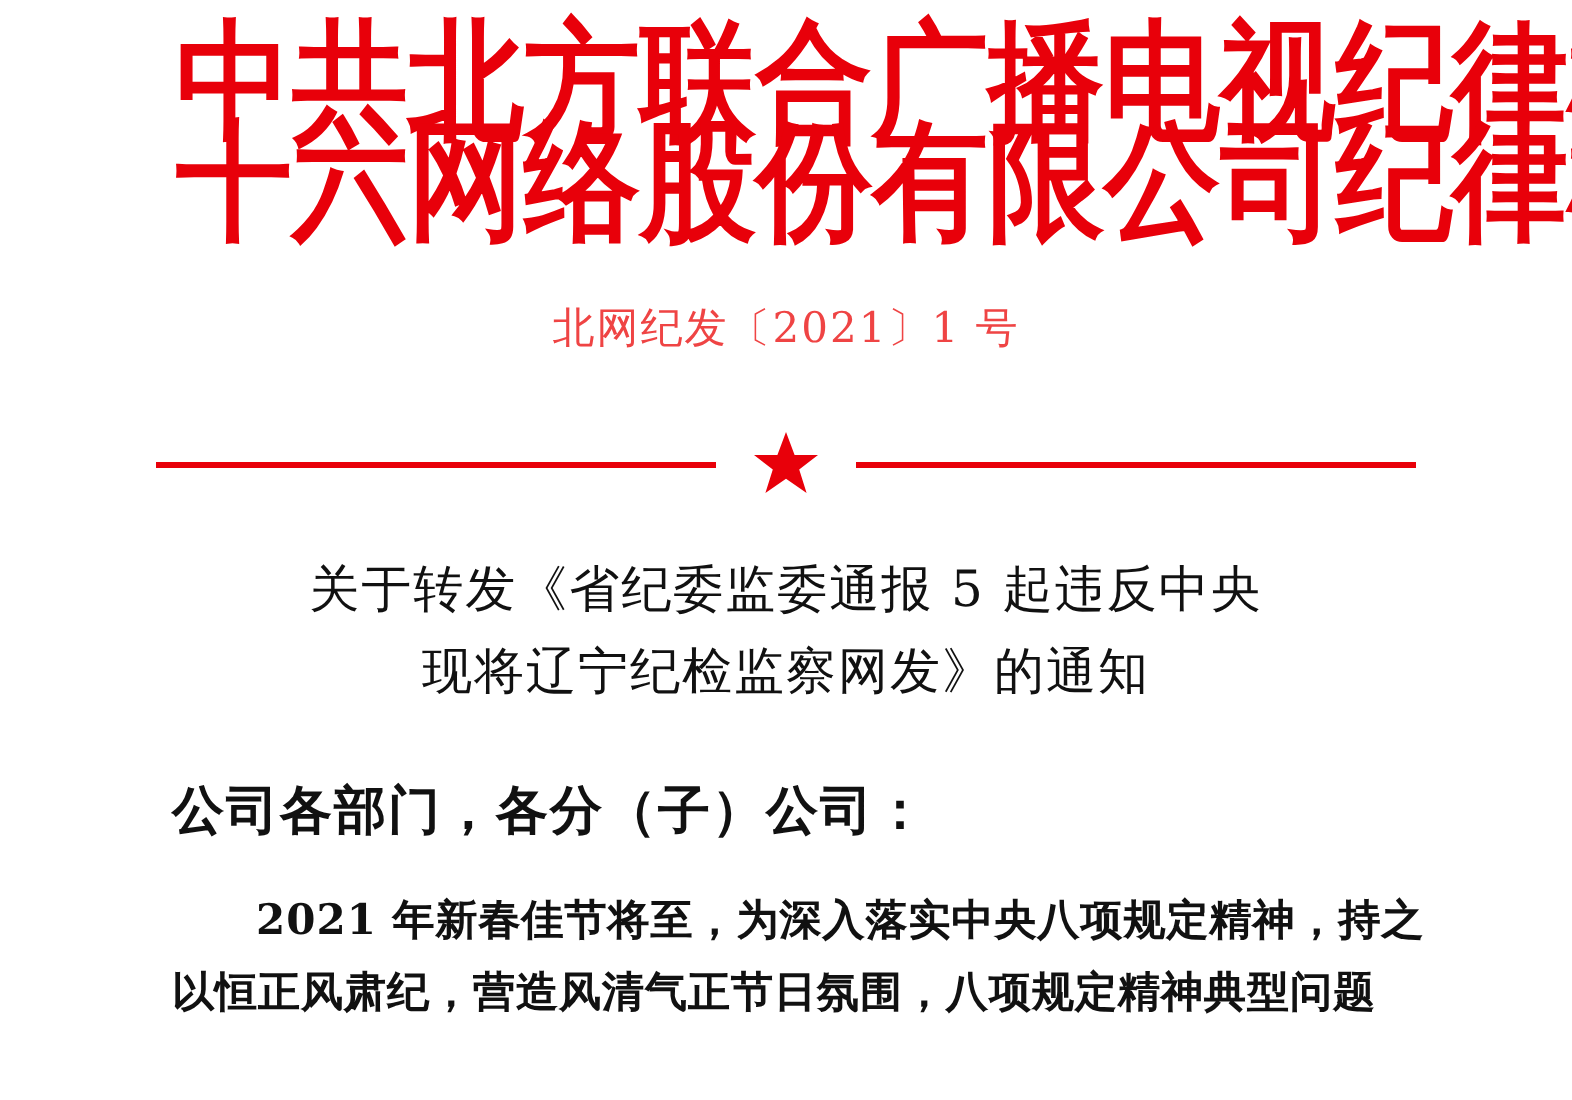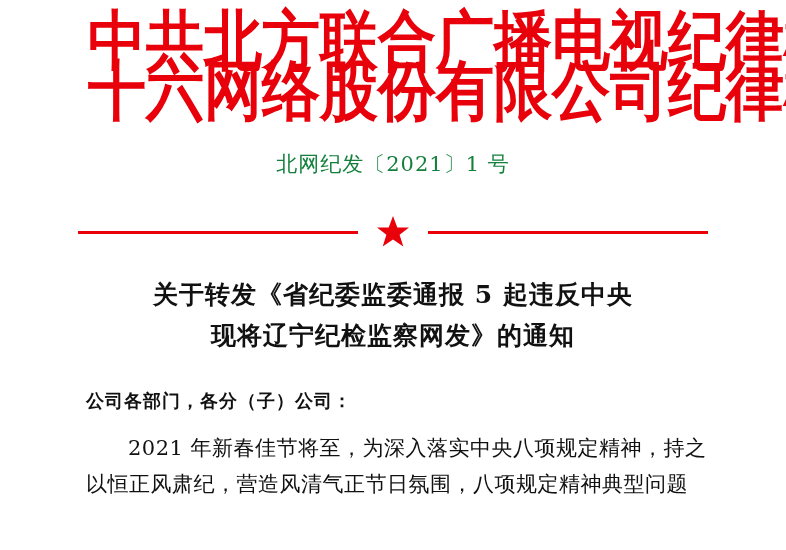--- a/index.html
+++ b/index.html
@@ -60,21 +60,21 @@
     transform: scaleY(1.12);
     transform-origin: top center;
   }
 
   
   .doc-number {
     margin-top: 30px;
     text-align: center;
     font-family: "DejaVu Serif", serif;
     font-size: 21px;
-    color: #15803d;
+    color: #ef4444;
     letter-spacing: 1px;
   }
 
   
   .separator {
     position: relative;
     margin-top: 34px;
     height: 40px;
   }
   .sep-rule {
@@ -93,55 +93,56 @@
     width: 34px;
     height: 34px;
   }
   .sep-star svg { display: block; }
 
   
   .doc-title {
     margin-top: 22px;
     text-align: center;
     font-family: "DejaVu Serif", serif;
-    font-weight: bold;
+    font-weight: normal;
     font-size: 25px;
     line-height: 1.65;
     color: #111111;
     letter-spacing: 1px;
     padding: 0 100px;
   }
   .doc-title .tl {
     display: block;
     white-space: nowrap;
   }
 
   
   .body-block {
     margin-top: 30px;
     padding: 0 86px;
     font-family: "DejaVu Serif", serif;
     color: #111111;
   }
   .salutation {
-    font-size: 18px;
+    font-size: 26px;
     font-weight: bold;
     letter-spacing: 1px;
     line-height: 1.5;
   }
   .para {
     margin-top: 16px;
     font-size: 21px;
     line-height: 1.75;
     letter-spacing: 0.5px;
     text-align: justify;
   }
   .para .pl {
     display: block;
     white-space: nowrap;
+    font-weight: bold;
   }
   .para .indent { padding-left: 42px; }
 </style>
 </head>
 <body>
 
 <div class="page">
 
   <div class="masthead">
     <div class="masthead-inner">

